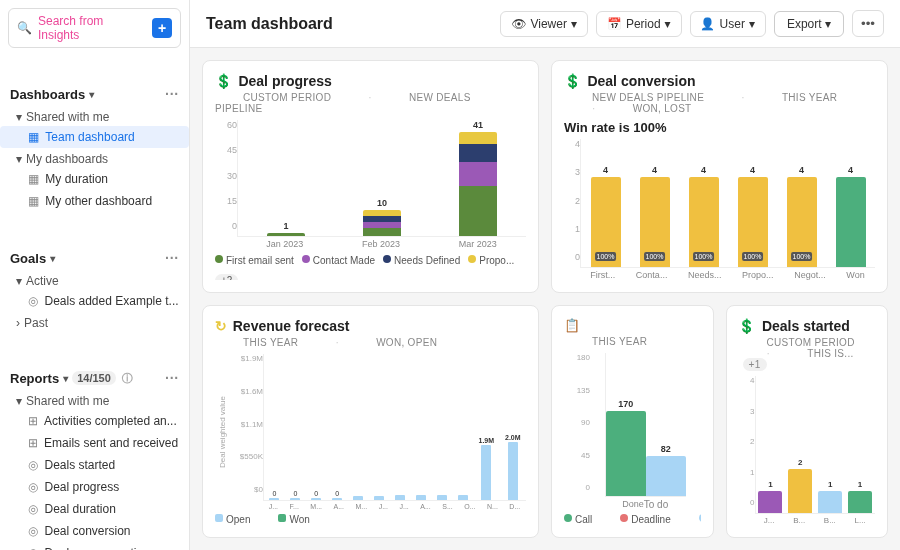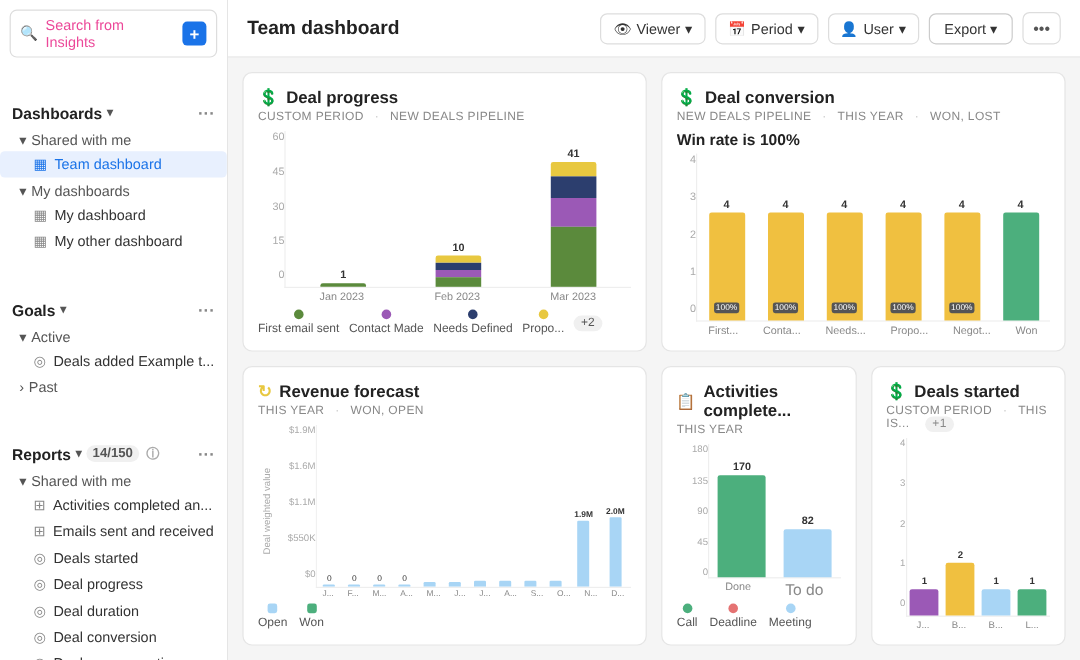--- a/index.html
+++ b/index.html
@@ -112,32 +112,32 @@
       background: #fff;
       border-radius: 8px;
       border: 1px solid #e5e5e5;
       padding: 12px;
       display: flex;
       flex-direction: column;
       overflow: hidden;
     }
     .card-title { font-size: 14px; font-weight: 600; color: #222; display: flex; align-items: center; gap: 6px; }
     .card-subtitle { font-size: 10px; color: #888; margin-top: 3px; letter-spacing: 0.3px; }
-    .card-subtitle span { margin-right: 6px; }
+    .card-subtitle span { margin-right: 6px; margin-left: 28px; }
     .card-body { flex: 1; display: flex; flex-direction: column; overflow: hidden; margin-top: 6px; }
 
     .chart-legend { display: flex; flex-wrap: wrap; gap: 8px; margin-top: 6px; font-size: 10px; color: #555; align-items: center; }
-    .legend-item { display: flex; align-items: center; gap: 3px; flex-direction: column; }
+    .legend-item { display: flex; align-items: flex-start; gap: 3px; }
     .legend-dot { width: 8px; height: 8px; border-radius: 50%; }
     .legend-more { background: #f0f0f0; border-radius: 10px; padding: 1px 6px; font-size: 10px; cursor: pointer; }
 
     
     .win-rate-title { font-size: 13px; font-weight: 600; color: #222; margin-bottom: 4px; }
 
-    .activities-legend { display: flex; gap: 10px; font-size: 10px; color: #555; margin-top: 4px; align-items: center; }
+    .activities-legend { display: flex; gap: 28px; font-size: 10px; color: #555; margin-top: 4px; align-items: center; }
   </style>
 </head>
 <body>
 
 <div id="sidebar">
 
   <div class="search-bar">
     <span class="search-bar-icon">🔍</span>
     <span class="search-bar-text">Search from Insights</span>
     <div class="search-bar-plus">+</div>
@@ -161,21 +161,21 @@
     <span>Team dashboard</span>
   </div>
 
   <div class="sidebar-group-label">
     <span>▾</span>
     <span>My dashboards</span>
   </div>
 
   <div class="sidebar-item">
     <span class="sidebar-item-icon">▦</span>
-    <span>My dashboard</span>
+    <span>My duration</span>
   </div>
   <div class="sidebar-item">
     <span class="sidebar-item-icon">▦</span>
     <span>My other dashboard</span>
   </div>
 
   <div class="sidebar-divider"></div>
 
   <div class="sidebar-section-header">
     <div class="left">
@@ -536,48 +536,47 @@
           </div>
         </div>
       </div>
     </div>
 
     <div style="display:grid;grid-template-columns:1fr 1fr;gap:12px;">
 
       <div class="card">
         <div class="card-title">
           <span style="color:#888;font-size:13px;">📋</span>
-          <span>Activities complete...</span>
         </div>
         <div class="card-subtitle">
           <span>THIS YEAR</span>
         </div>
         <div class="card-body">
           <div style="display:flex;flex:1;gap:0;">
             <div style="display:flex;flex-direction:column;justify-content:space-between;align-items:flex-end;padding-bottom:18px;width:26px;">
               <span style="font-size:8px;color:#aaa;">180</span>
               <span style="font-size:8px;color:#aaa;">135</span>
               <span style="font-size:8px;color:#aaa;">90</span>
               <span style="font-size:8px;color:#aaa;">45</span>
               <span style="font-size:8px;color:#aaa;">0</span>
             </div>
-            <div style="flex:1;display:flex;flex-direction:column;">
+            <div style="flex:1;display:flex;flex-direction:column;align-items:center;">
               <div style="flex:1;display:flex;align-items:flex-end;justify-content:space-around;border-bottom:1px solid #eee;border-left:1px solid #eee;">
                 <div style="display:flex;flex-direction:column;align-items:center;">
                   <span style="font-size:9px;font-weight:600;color:#333;margin-bottom:2px;">170</span>
                   <div style="width:40px;height:85px;background:#4caf7d;border-radius:2px 2px 0 0;"></div>
                 </div>
                 <div style="display:flex;flex-direction:column;align-items:center;">
                   <span style="font-size:9px;font-weight:600;color:#333;margin-bottom:2px;">82</span>
                   <div style="width:40px;height:40px;background:#a8d5f5;border-radius:2px 2px 0 0;"></div>
                 </div>
               </div>
               <div style="display:flex;justify-content:space-around;margin-top:2px;">
                 <span style="font-size:9px;color:#888;">Done</span>
-                <span style="font-size:13px;color:#888;">To do</span>
+                <span style="font-size:10px;color:#888;">To do</span>
               </div>
             </div>
           </div>
           <div class="activities-legend">
             <div class="legend-item">
               <div class="legend-dot" style="background:#4caf7d;"></div>
               <span>Call</span>
             </div>
             <div class="legend-item">
               <div class="legend-dot" style="background:#e57373;"></div>

